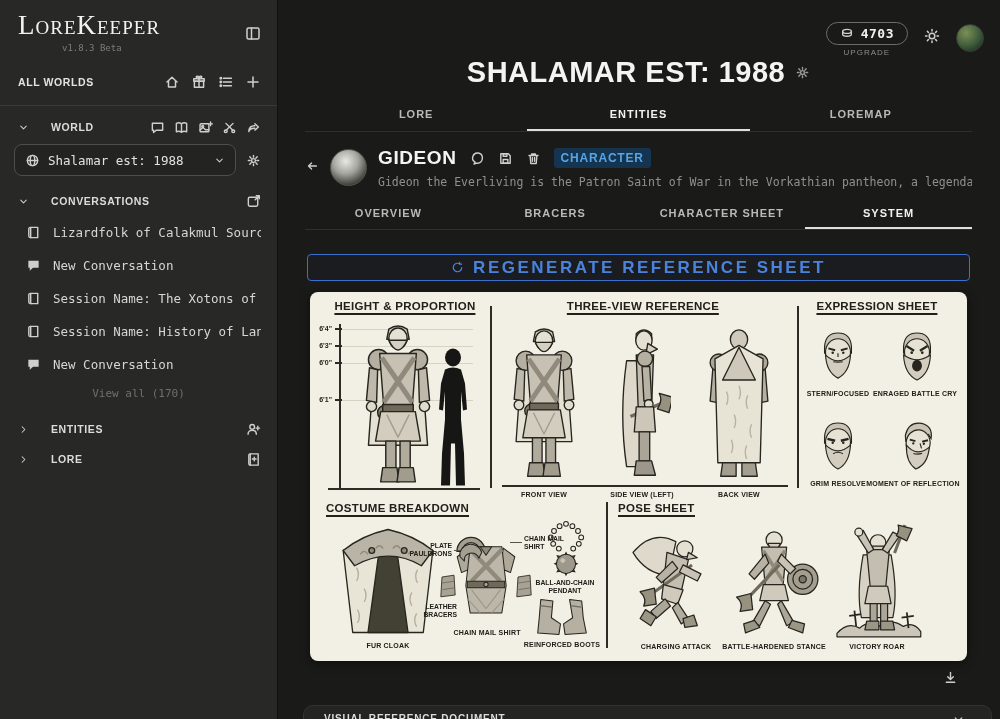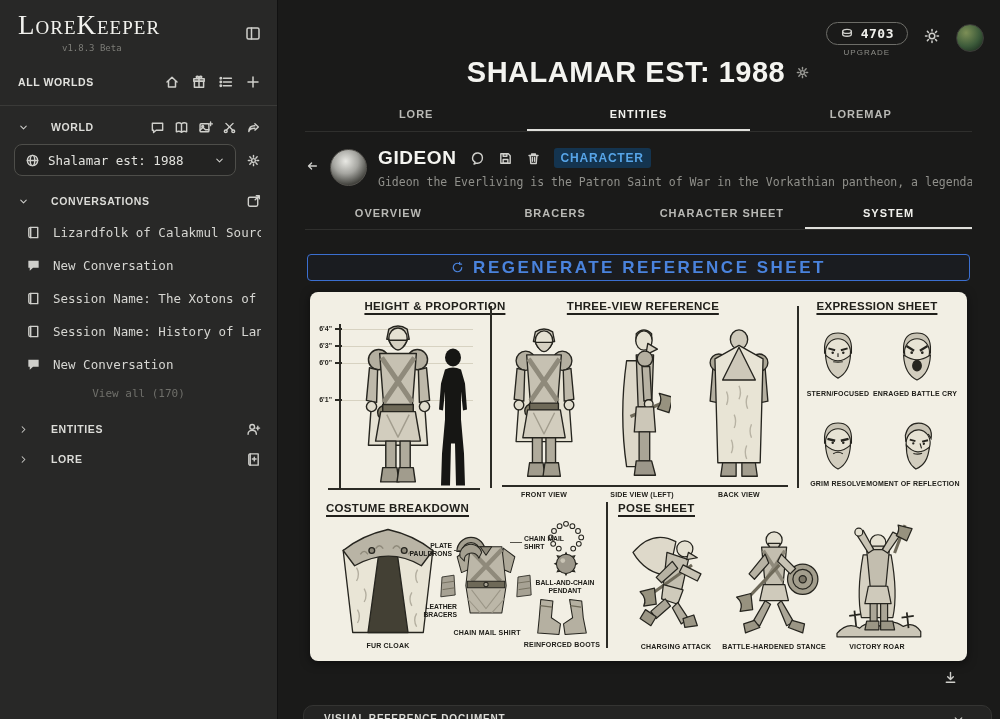--- a/index.html
+++ b/index.html
@@ -592,21 +592,21 @@
           <svg width="13" height="13" viewBox="0 0 16 16">
             <path d="M13.2,8 A5.2,5.2 0 1 1 10.6,3.5"></path>
             <path d="M10.6,1.6 V3.9 H13"></path>
           </svg>
         </span>
       <span>REGENERATE REFERENCE SHEET</span>
     </button>
 
     <div class="sheet" style="background:#f2efe4;">
 
-      <span class="sh-h ctr" style="left:95px;top:8px;margin-left:30px;">HEIGHT &amp; PROPORTION</span>
+      <span class="sh-h ctr" style="left:95px;top:8px;">HEIGHT &amp; PROPORTION</span>
       <span class="vline" style="left:29px;top:32px;height:164px;"></span>
       <span class="grid" style="left:31px;top:37px;width:132px;"></span>
       <span class="grid" style="left:31px;top:54px;width:132px;"></span>
       <span class="grid" style="left:31px;top:71px;width:132px;"></span>
       <span class="grid" style="left:31px;top:108px;width:132px;"></span>
       <span class="tick" style="left:25px;top:36px;"></span>
         <span class="mark" style="left:4px;top:33px;">6'4"</span>
       <span class="tick" style="left:25px;top:53px;"></span>
         <span class="mark" style="left:4px;top:50px;">6'3"</span>
       <span class="tick" style="left:25px;top:70px;"></span>

